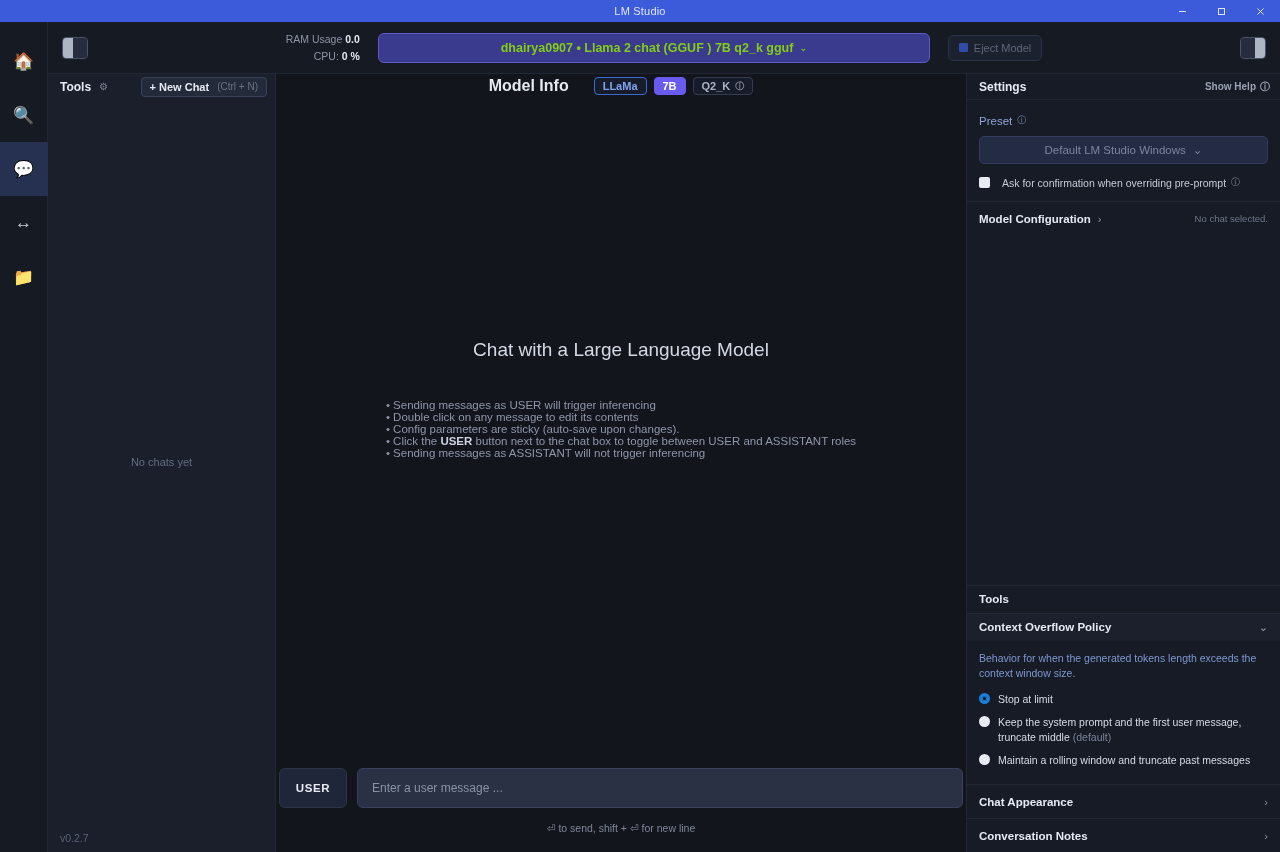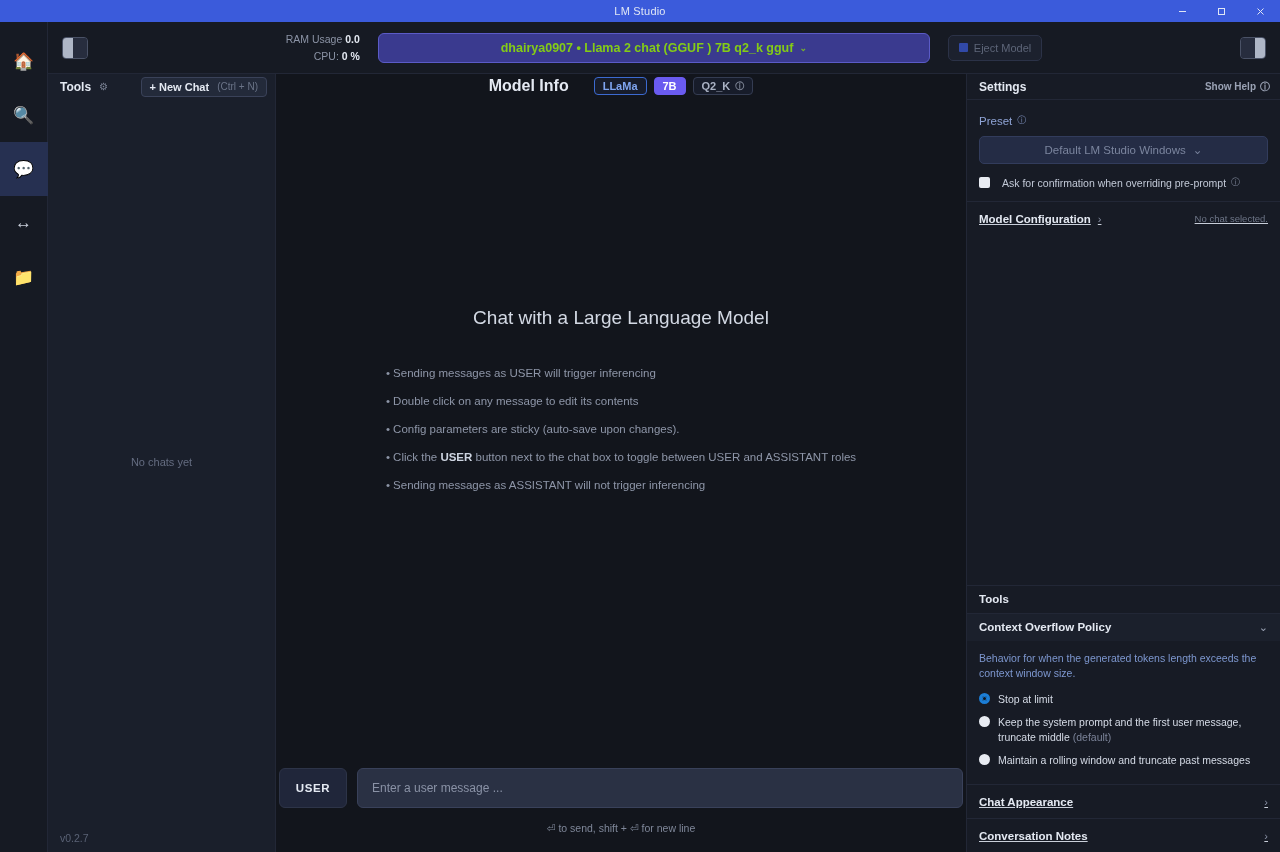--- a/index.html
+++ b/index.html
@@ -176,21 +176,21 @@
   .chat-body {
     flex: 1; display: flex; flex-direction: column;
     align-items: center; justify-content: center;
     padding-bottom: 70px;
     min-height: 0;
   }
   .chat-hero {
     font-size: 19px; color: #d3d9e4; font-weight: 400;
     margin-bottom: 38px;
   }
-  .tips { display: flex; flex-direction: column; gap: 16px; justify-content: space-between; }
+  .tips { display: flex; flex-direction: column; gap: 0; justify-content: space-between; }
   .tip { font-size: 11.5px; color: #8e96a8; }
   .tip b { color: #cdd4e0; font-weight: 700; }
 
   .composer-zone {
     padding: 0 0 18px; flex-shrink: 0;
     display: flex; flex-direction: column; align-items: center;
   }
   .composer {
     width: 684px; display: flex; align-items: stretch; gap: 10px;
     margin-bottom: 14px;
@@ -256,21 +256,20 @@
   .confirm-text {
     font-size: 10.5px; color: #c2c9d7;
     display: flex; align-items: center; gap: 5px;
   }
   .confirm-text .info { font-size: 9px; color: #7c8496; }
 
   .row-link {
     height: 34px; display: flex; align-items: center;
     padding: 0 12px; cursor: pointer;
     border-top: 1px solid #222736;
-    text-decoration: underline;
   }
   .row-link .rl-title { font-size: 11.5px; font-weight: 700; color: #e4e9f2; }
   .row-link .rl-chev { margin-left: 7px; font-size: 11px; color: #8a92a6; }
   .row-link .rl-note { margin-left: auto; font-size: 9.5px; color: #6e7688; }
 
   .spacer { flex: 1; }
 
   .tools-head {
     height: 28px; display: flex; align-items: center;
     padding: 0 12px; font-size: 11.5px; font-weight: 700; color: #e4e9f2;

